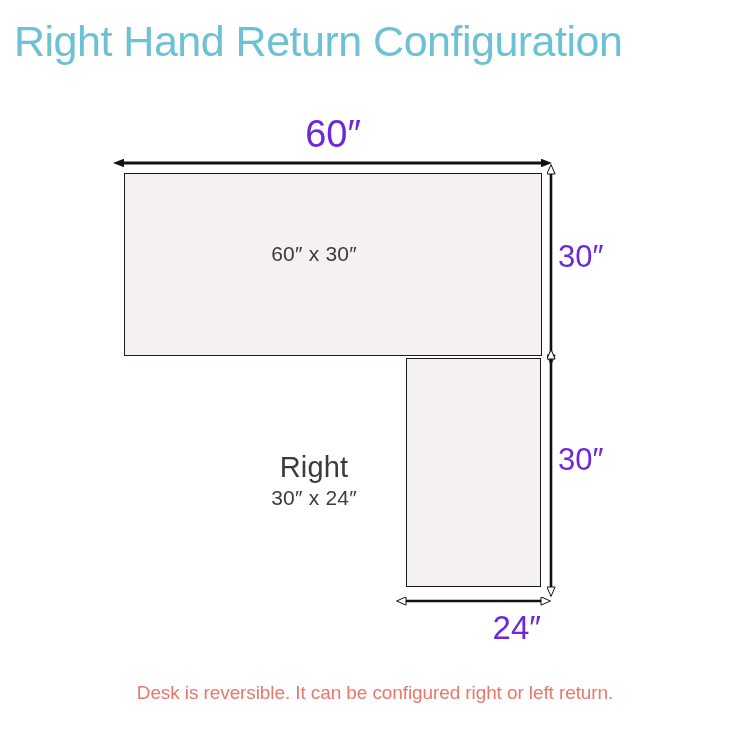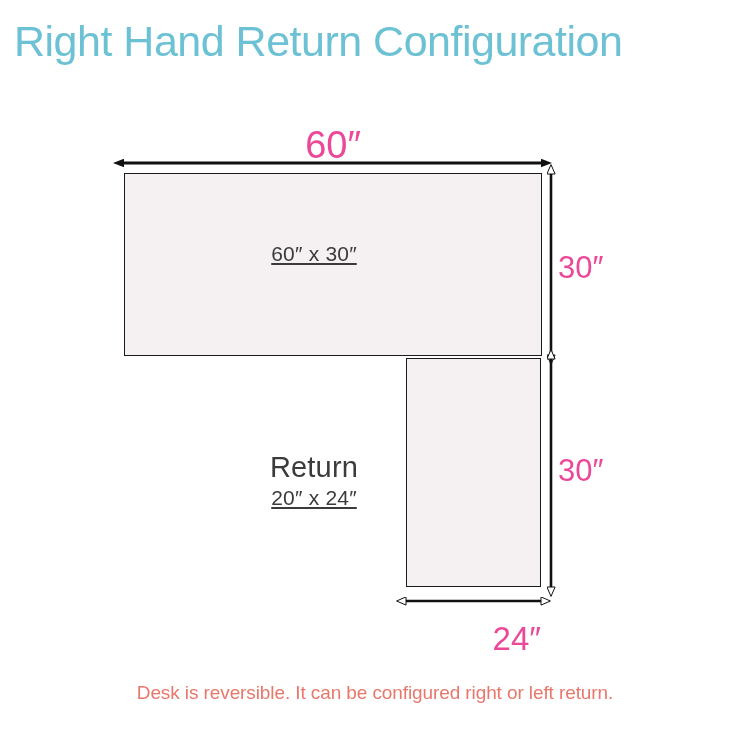--- a/index.html
+++ b/index.html
@@ -51,31 +51,29 @@
   }
   .panel-name {
     font-size: 29px;
     line-height: 34px;
     letter-spacing: 0.2px;
   }
   .panel-dims {
     font-size: 21px;
     line-height: 27px;
     letter-spacing: 0.2px;
-    text-decoration: underline;
   }
   #desk-labels   { top: 240px; }
   #return-labels { top: 450px; }
 
   
   .dim-text {
     position: absolute;
-    color: #ec4899;
+    color: #6d28d9;
     white-space: nowrap;
-    margin-top: 11px;
   }
   #dim-top-label    { left: 124px; top: 112px; width: 418px; text-align: center; font-size: 38px; line-height: 44px; }
   #dim-desk-h-label { left: 558px; top: 238px; font-size: 31px; line-height: 38px; }
   #dim-ret-h-label  { left: 558px; top: 441px; font-size: 31px; line-height: 38px; }
   #dim-total-label  { left: 644px; top: 322px; font-size: 39px; line-height: 46px; }
   #dim-bottom-label { left: 406px; top: 608px; width: 135px; text-align: right; font-size: 33px; line-height: 40px; }
 
   
   #arrows {
     position: absolute;
@@ -108,22 +106,22 @@
 
   <div class="panel" id="desk-panel"></div>
 
   <div class="panel" id="return-panel"></div>
 
   <div class="panel-labels" id="desk-labels">
     <div class="panel-dims">60″ x 30″</div>
   </div>
 
   <div class="panel-labels" id="return-labels">
-    <div class="panel-name">Return</div>
-    <div class="panel-dims">20″ x 24″</div>
+    <div class="panel-name">Right</div>
+    <div class="panel-dims">30″ x 24″</div>
   </div>
 
   <svg id="arrows" viewBox="0 0 750 750">
     <defs>
       <marker id="ah-solid-start" markerWidth="12" markerHeight="9" refX="11" refY="4.5" orient="auto" markerUnits="userSpaceOnUse">
         <path d="M11,0.2 L0,4.5 L11,8.8 Z" fill="#111111"></path>
       </marker>
       <marker id="ah-solid-end" markerWidth="12" markerHeight="9" refX="1" refY="4.5" orient="auto" markerUnits="userSpaceOnUse">
         <path d="M1,0.2 L12,4.5 L1,8.8 Z" fill="#111111"></path>
       </marker>

